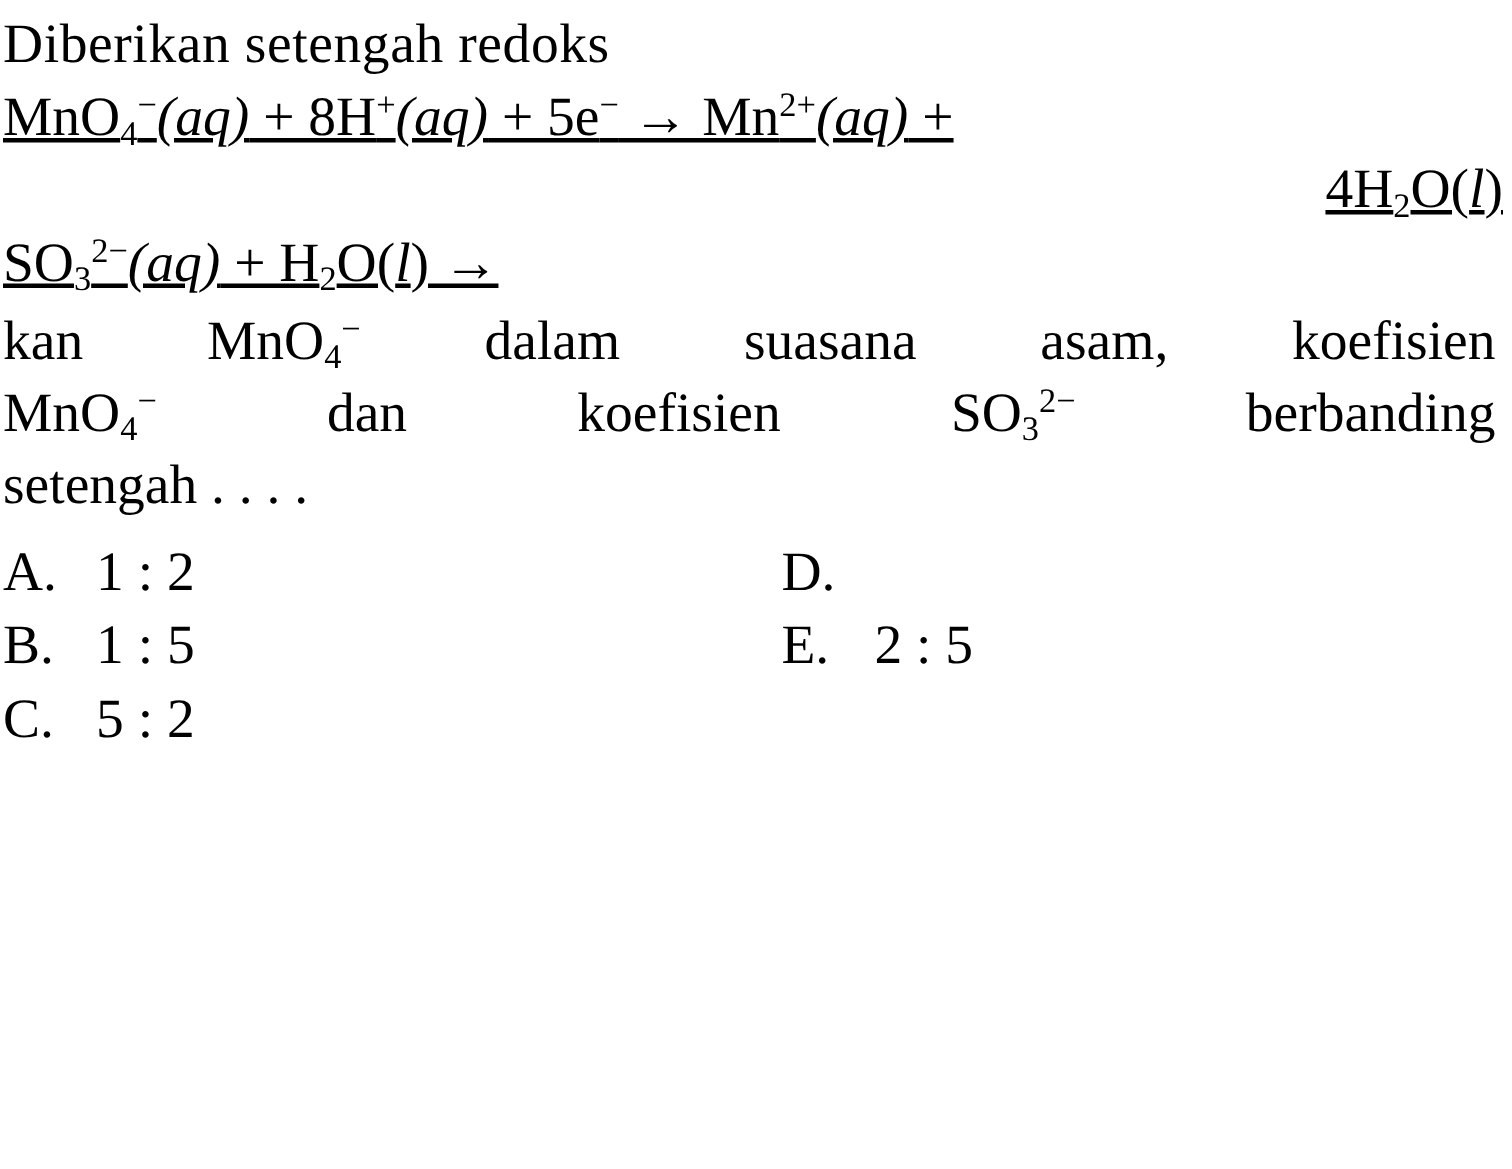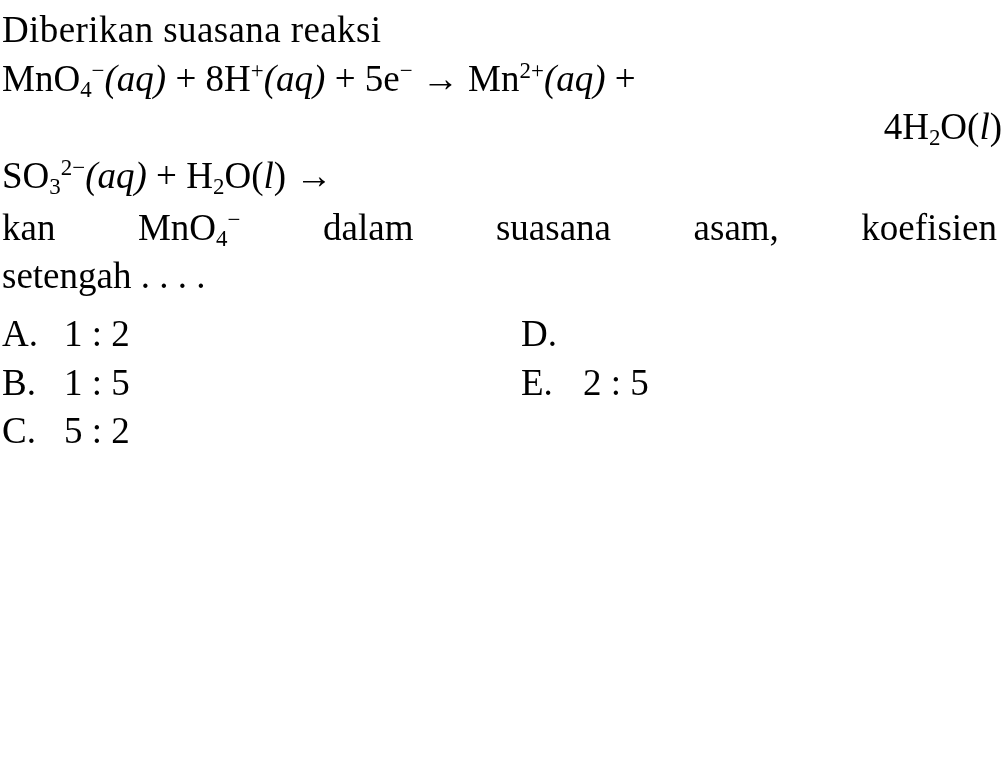--- a/index.html
+++ b/index.html
@@ -25,20 +25,21 @@
     font-size: 37px;
     line-height: 1.28;
     white-space: nowrap;
   }
   .intro {
     margin: 6px 0 2px 2px;
     letter-spacing: 0.4px;
   }
   .eq-block {
     margin: 0 0 0 2px;
+    text-decoration: underline;
   }
   .eq-line {
     font-size: 37px;
     line-height: 1.30;
     white-space: nowrap;
   }
   .eq-line.indent-right {
     text-align: right;
     padding-right: 6px;
   }
@@ -88,30 +89,31 @@
   .ans-cell.left { width: 510px; padding-left: 2px; }
   .ans-cell.right { width: 480px; padding-left: 10px; }
   .ans-label { width: 62px; display: inline-block; }
   .ans-text { display: inline-block; text-align: center; }
 </style>
 </head>
 <body>
 
 <div class="page">
 
-  <div class="line intro">Diberikan suasana reaksi</div>
+  <div class="line intro">Diberikan setengah redoks</div>
 
   <div class="eq-block">
     <div class="eq-line" id="eq1-line1"><span>MnO</span><sub>4</sub><sup>−</sup><span class="it">(aq)</span><span> + 8H</span><sup>+</sup><span class="it">(aq)</span><span> + 5e</span><sup>−</sup><span> → Mn</span><sup>2+</sup><span class="it">(aq)</span><span> +</span></div>
     <div class="eq-line indent-right" id="eq1-line2"><span>4H</span><sub>2</sub><span>O(</span><span class="it">l</span><span>)</span></div>
     <div class="eq-line" id="eq2-line1"><span>SO</span><sub>3</sub><sup>2−</sup><span class="it">(aq)</span><span> + H</span><sub>2</sub><span>O(</span><span class="it">l</span><span>) →</span></div>
   </div>
 
   <div class="para">
     <span class="pline just" id="body-line-2"><span>kan </span><span>MnO</span><sub>4</sub><sup>−</sup><span> dalam suasana asam, koefisien</span></span>
+    <span class="pline just" id="body-line-3"><span>MnO</span><sub>4</sub><sup>−</sup><span> dan koefisien </span><span>SO</span><sub>3</sub><sup>2−</sup><span> berbanding</span></span>
     <span class="pline" id="body-line-4"><span>setengah . . . .</span></span>
   </div>
 
   <div class="answers">
 
     <div class="ans-row">
       <div class="ans-cell left">
         <span class="ans-label">A.</span>
         <span class="ans-text">1 : 2</span>
       </div>

